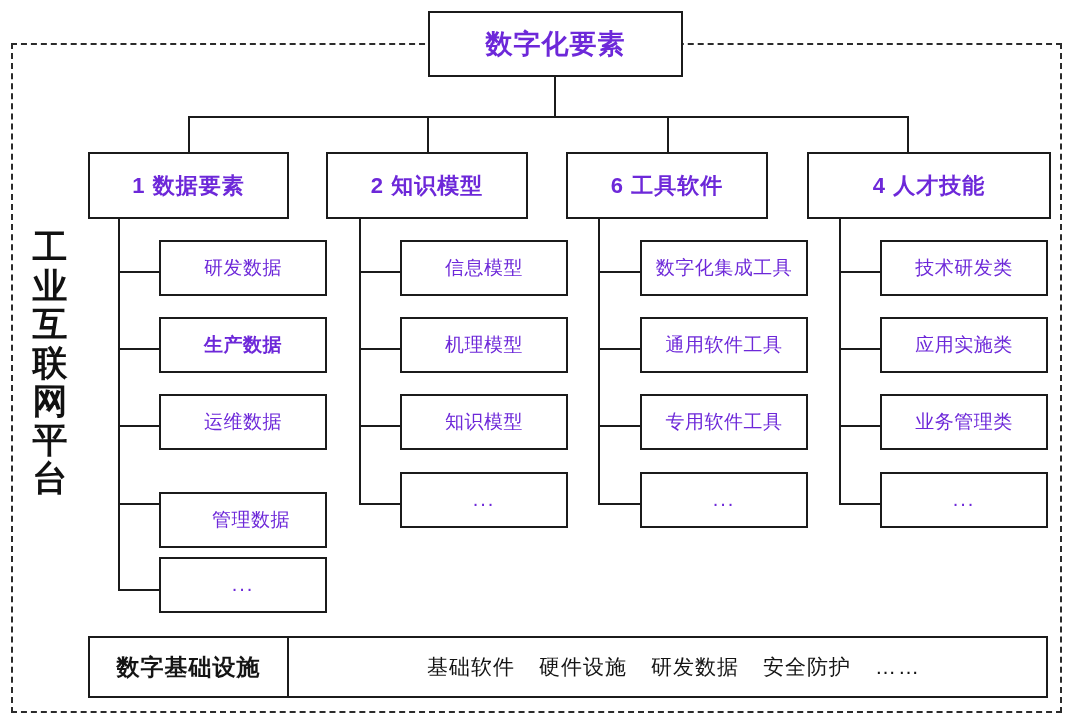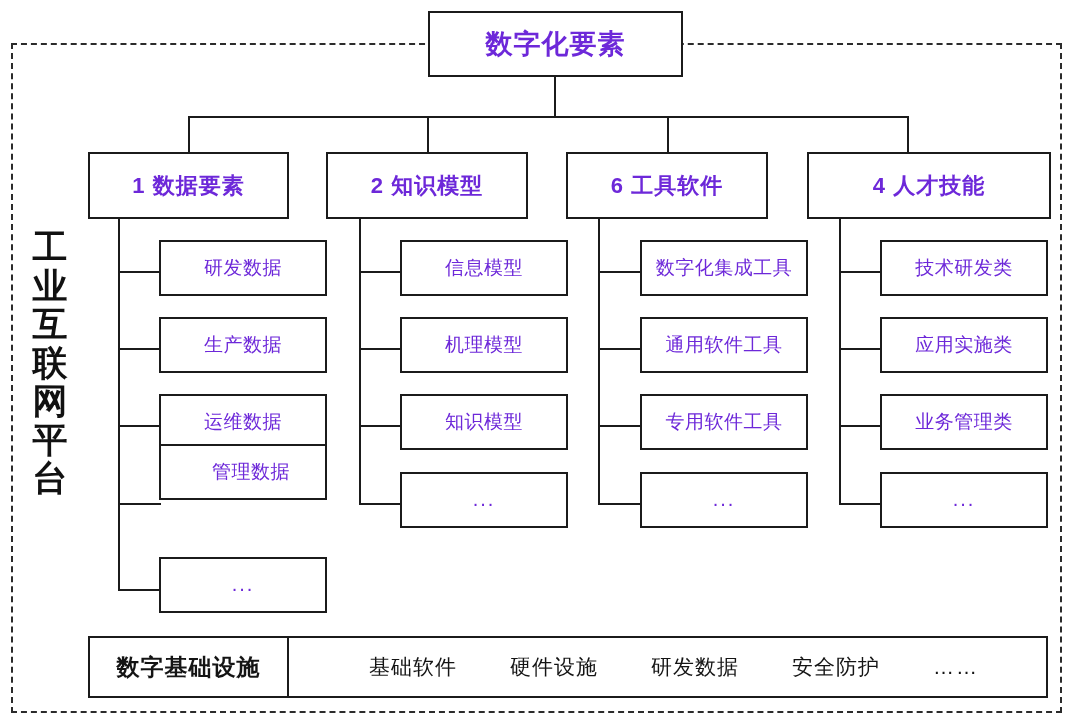--- a/index.html
+++ b/index.html
@@ -100,21 +100,21 @@
     display:flex;align-items:center;justify-content:center;
     font-size:23px;font-weight:700;letter-spacing:1px;
     z-index:4;
   }
   .infra-items{
     position:absolute;
     left:300px;top:636px;
     width:748px;height:62px;
     display:flex;align-items:center;
     justify-content:center;
-    gap:53px;
+    gap:24px;
     font-size:21px;font-weight:500;letter-spacing:1px;
     z-index:5;
   }
   .infra-items span{white-space:nowrap;}
   .infra-dots{letter-spacing:2px;}
 </style>
 </head>
 <body>
 
 <div class="stage">
@@ -141,23 +141,23 @@
   <div class="line v" style="left:907px;top:116px;height:37px;"></div>
 
   <div class="box cat-box cat-1">1 数据要素</div>
   <div class="line v" style="left:118px;top:219px;height:371px;"></div>
   <div class="line h" style="left:118px;top:271px;width:43px;"></div>
   <div class="line h" style="left:118px;top:348px;width:43px;"></div>
   <div class="line h" style="left:118px;top:425px;width:43px;"></div>
   <div class="line h" style="left:118px;top:503px;width:43px;"></div>
   <div class="line h" style="left:118px;top:589px;width:43px;"></div>
   <div class="box leaf-box leaf-c1" style="top:240px;">研发数据</div>
-  <div class="box leaf-box leaf-c1" style="top:317px;">生产数据</div>
+  <div class="box leaf-box leaf-c1" style="top:317px;font-weight:bold;">生产数据</div>
   <div class="box leaf-box leaf-c1" style="top:394px;">运维数据</div>
-  <div class="box leaf-box leaf-c1" style="top:444px;padding-left:16px;">管理数据</div>
+  <div class="box leaf-box leaf-c1" style="top:492px;padding-left:16px;">管理数据</div>
   <div class="box leaf-box leaf-c1 ellipsis-leaf" style="top:557px;">...</div>
 
   <div class="box cat-box cat-2">2 知识模型</div>
   <div class="line v" style="left:359px;top:219px;height:286px;"></div>
   <div class="line h" style="left:359px;top:271px;width:43px;"></div>
   <div class="line h" style="left:359px;top:348px;width:43px;"></div>
   <div class="line h" style="left:359px;top:425px;width:43px;"></div>
   <div class="line h" style="left:359px;top:503px;width:43px;"></div>
   <div class="box leaf-box leaf-c2" style="top:240px;">信息模型</div>
   <div class="box leaf-box leaf-c2" style="top:317px;">机理模型</div>

